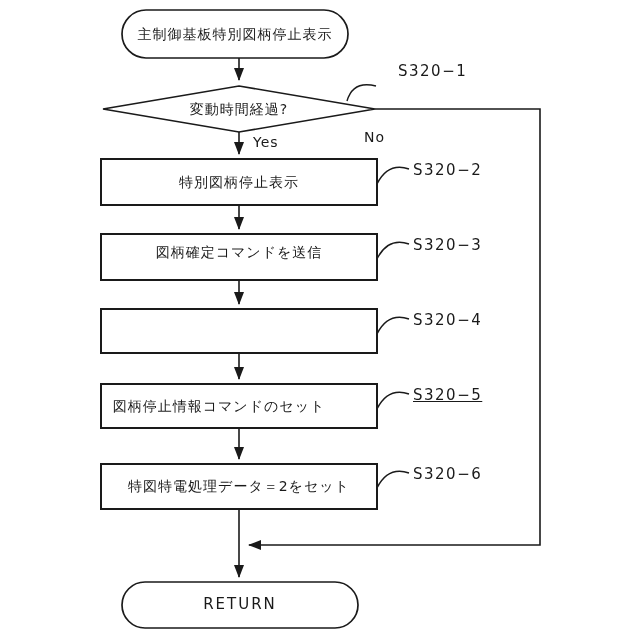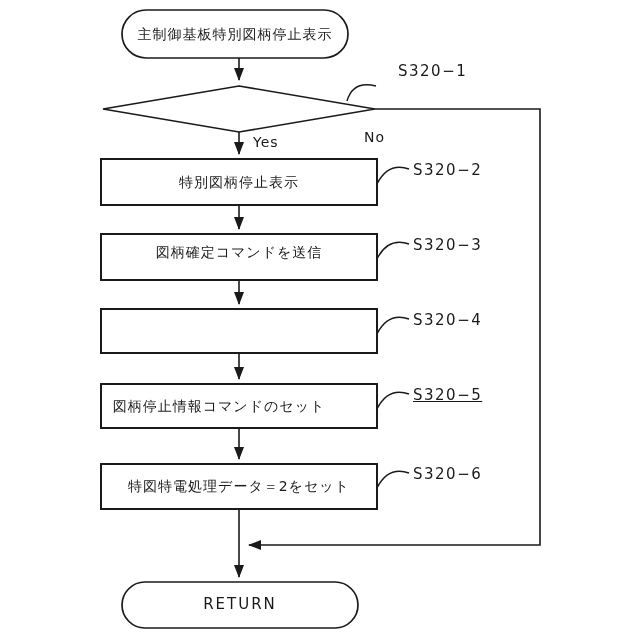--- a/index.html
+++ b/index.html
@@ -85,20 +85,21 @@
     <rect x="101" y="384" width="276" height="44" fill="#ffffff" stroke="#1a1a1a" stroke-width="2"></rect>
     <rect x="101" y="464" width="276" height="45" fill="#ffffff" stroke="#1a1a1a" stroke-width="2"></rect>
     <rect x="122" y="582" width="236" height="46" rx="23" ry="23" fill="#ffffff" stroke="#1a1a1a" stroke-width="1.7"></rect>
   </svg>
 
   <div class="txt node-text" style="left:122px; top:10px; width:226px; height:48px;">
     <div>主制御基板</div>
     <div>特別図柄停止表示</div>
   </div>
 
+  <div class="txt node-text" style="left:103px; top:86px; width:272px; height:46px;">変動時間経過?</div>
 
   <div class="txt branch-label" style="left:253px; top:134px;">Yes</div>
   <div class="txt branch-label" style="left:364px; top:118px;margin-top:11px;">No</div>
 
   <div class="txt step-label" style="left:380px; top:62px;margin-left:18px;">S320−1</div>
   <div class="txt step-label" style="left:413px; top:161px;">S320−2</div>
   <div class="txt step-label" style="left:413px; top:236px;">S320−3</div>
   <div class="txt step-label" style="left:413px; top:311px;">S320−4</div>
   <div class="txt step-label" style="left:413px; top:386px;text-decoration:underline;">S320−5</div>
   <div class="txt step-label" style="left:413px; top:465px;">S320−6</div>

